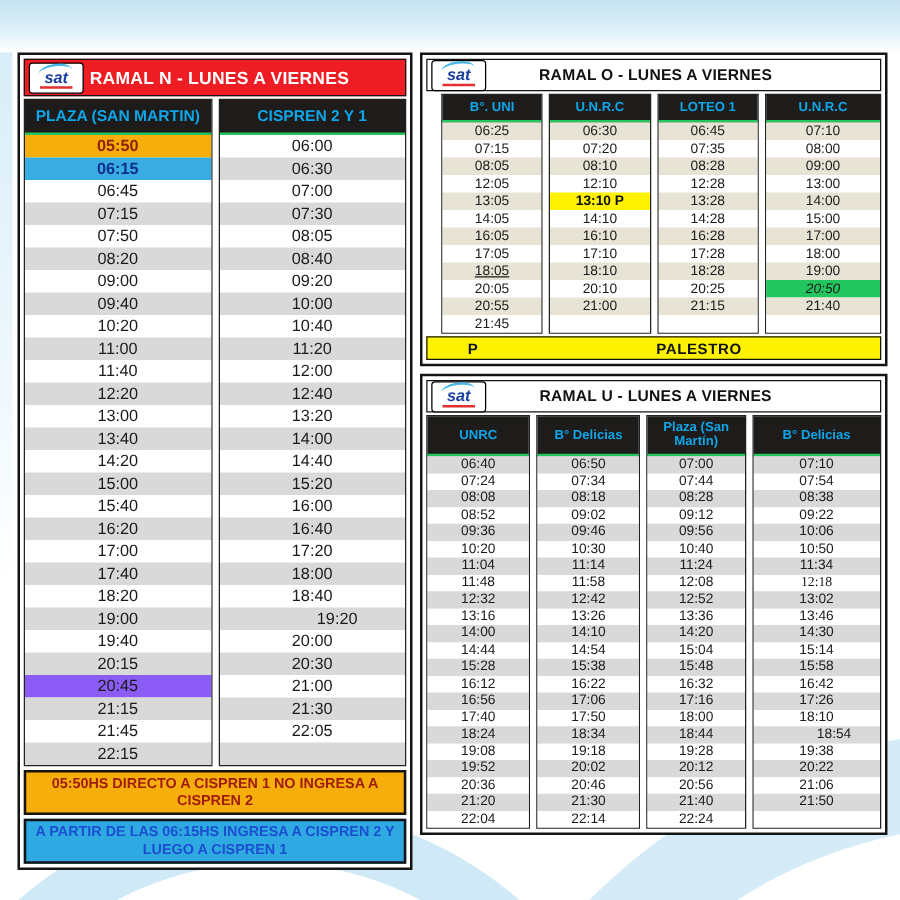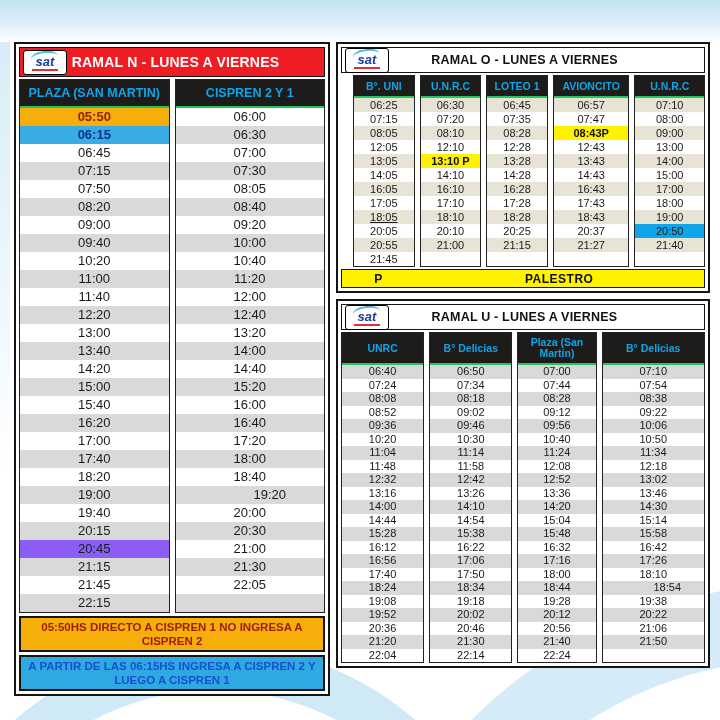--- a/index.html
+++ b/index.html
@@ -222,47 +222,32 @@
         <div class="cell" style="background: rgb(255, 255, 255);">12:28</div>
         <div class="cell" style="background: rgb(232, 228, 213);">13:28</div>
         <div class="cell" style="background: rgb(255, 255, 255);">14:28</div>
         <div class="cell" style="background: rgb(232, 228, 213);">16:28</div>
         <div class="cell" style="background: rgb(255, 255, 255);">17:28</div>
         <div class="cell" style="background: rgb(232, 228, 213);">18:28</div>
         <div class="cell" style="background: rgb(255, 255, 255);">20:25</div>
         <div class="cell" style="background: rgb(232, 228, 213);">21:15</div>
         <div class="cell" style="background: rgb(255, 255, 255);"></div>
       </div>
-      <div class="strip" style="flex-grow: 1.25; flex-basis: 0px;">
-        <div class="colhead">AVIONCITO</div>
-        <div class="cell" style="background: rgb(232, 228, 213);">06:57</div>
-        <div class="cell" style="background: rgb(255, 255, 255);">07:47</div>
-        <div class="cell hl-yellow">08:43P</div>
-        <div class="cell" style="background: rgb(255, 255, 255);">12:43</div>
-        <div class="cell" style="background: rgb(232, 228, 213);">13:43</div>
-        <div class="cell" style="background: rgb(255, 255, 255);">14:43</div>
-        <div class="cell" style="background: rgb(232, 228, 213);">16:43</div>
-        <div class="cell" style="background: rgb(255, 255, 255);">17:43</div>
-        <div class="cell" style="background: rgb(232, 228, 213);">18:43</div>
-        <div class="cell" style="background: rgb(255, 255, 255);">20:37</div>
-        <div class="cell" style="background: rgb(232, 228, 213);">21:27</div>
-        <div class="cell" style="background: rgb(255, 255, 255);"></div>
-      </div>
       <div class="strip" style="flex-grow: 1.15; flex-basis: 0px;">
         <div class="colhead">U.N.R.C</div>
         <div class="cell" style="background: rgb(232, 228, 213);">07:10</div>
         <div class="cell" style="background: rgb(255, 255, 255);">08:00</div>
         <div class="cell" style="background: rgb(232, 228, 213);">09:00</div>
         <div class="cell" style="background: rgb(255, 255, 255);">13:00</div>
         <div class="cell" style="background: rgb(232, 228, 213);">14:00</div>
         <div class="cell" style="background: rgb(255, 255, 255);">15:00</div>
         <div class="cell" style="background: rgb(232, 228, 213);">17:00</div>
         <div class="cell" style="background: rgb(255, 255, 255);">18:00</div>
         <div class="cell" style="background: rgb(232, 228, 213);">19:00</div>
-        <div class="cell" style="background: #0ea5e9;">20:50</div>
+        <div class="cell" style="background: #22c55e; font-style: italic;">20:50</div>
         <div class="cell" style="background: rgb(232, 228, 213);">21:40</div>
         <div class="cell" style="background: rgb(255, 255, 255);"></div>
       </div>
     </div>
   <div class="footer-row">
     <div class="footer-key">P</div>
     <div class="footer-val">PALESTRO</div>
   </div>
 </section>
 
@@ -353,21 +338,21 @@
       </div>
       <div class="strip" style="flex-grow: 1.25; flex-basis: 0px;">
         <div class="colhead">B° Delicias</div>
         <div class="cell" style="background: rgb(217, 217, 217);">07:10</div>
         <div class="cell" style="background: rgb(255, 255, 255);">07:54</div>
         <div class="cell" style="background: rgb(217, 217, 217);">08:38</div>
         <div class="cell" style="background: rgb(255, 255, 255);">09:22</div>
         <div class="cell" style="background: rgb(217, 217, 217);">10:06</div>
         <div class="cell" style="background: rgb(255, 255, 255);">10:50</div>
         <div class="cell" style="background: rgb(217, 217, 217);">11:34</div>
-        <div class="cell" style="background: rgb(255, 255, 255);">12:18</div>
+        <div class="cell" style="background: rgb(255, 255, 255); font-family: Liberation Serif, serif;">12:18</div>
         <div class="cell" style="background: rgb(217, 217, 217);">13:02</div>
         <div class="cell" style="background: rgb(255, 255, 255);">13:46</div>
         <div class="cell" style="background: rgb(217, 217, 217);">14:30</div>
         <div class="cell" style="background: rgb(255, 255, 255);">15:14</div>
         <div class="cell" style="background: rgb(217, 217, 217);">15:58</div>
         <div class="cell" style="background: rgb(255, 255, 255);">16:42</div>
         <div class="cell" style="background: rgb(217, 217, 217);">17:26</div>
         <div class="cell" style="background: rgb(255, 255, 255);">18:10</div>
         <div class="cell" style="background: rgb(217, 217, 217); padding-left: 28px;">18:54</div>
         <div class="cell" style="background: rgb(255, 255, 255);">19:38</div>

